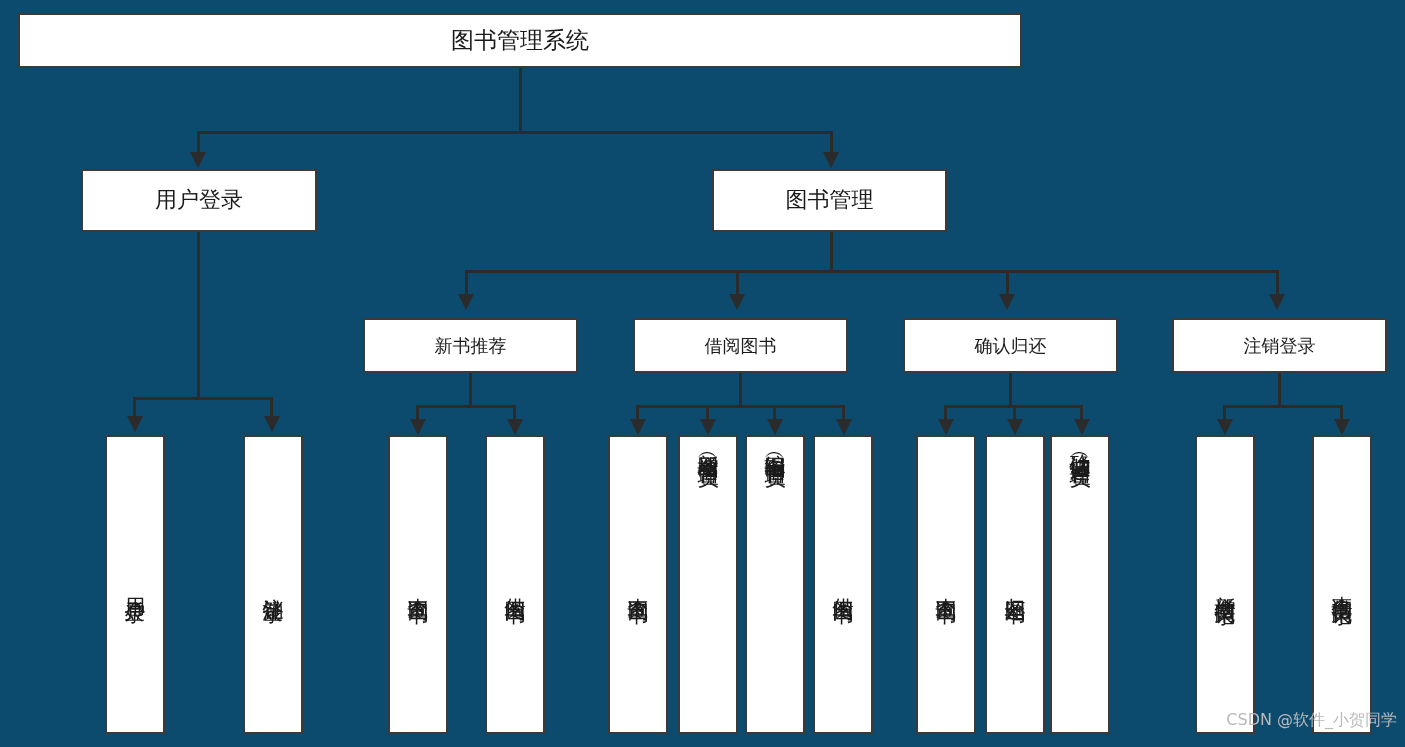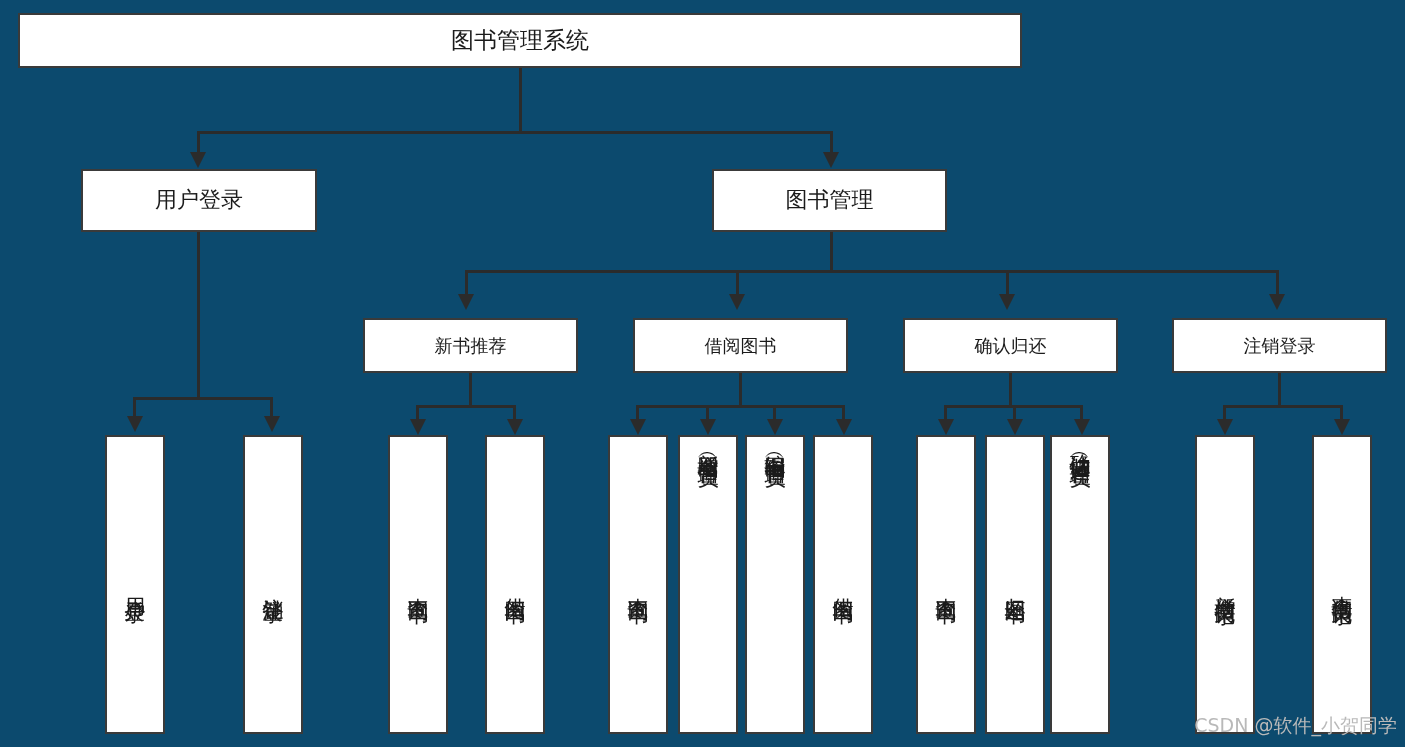--- a/index.html
+++ b/index.html
@@ -63,22 +63,22 @@
     position: absolute;
     width: 0;
     height: 0;
     border-left: 8px solid transparent;
     border-right: 8px solid transparent;
     border-top: 16px solid #2b2b2b;
   }
   #watermark {
     position: absolute;
     right: 8px;
-    bottom: 8px;
-    font-size: 19px;
+    bottom: 16px;
+    font-size: 16px;
     color: #b9b9b9;
     white-space: nowrap;
     user-select: none;
   }
 </style>
 </head>
 <body>
 
 <div id="canvas">
 

